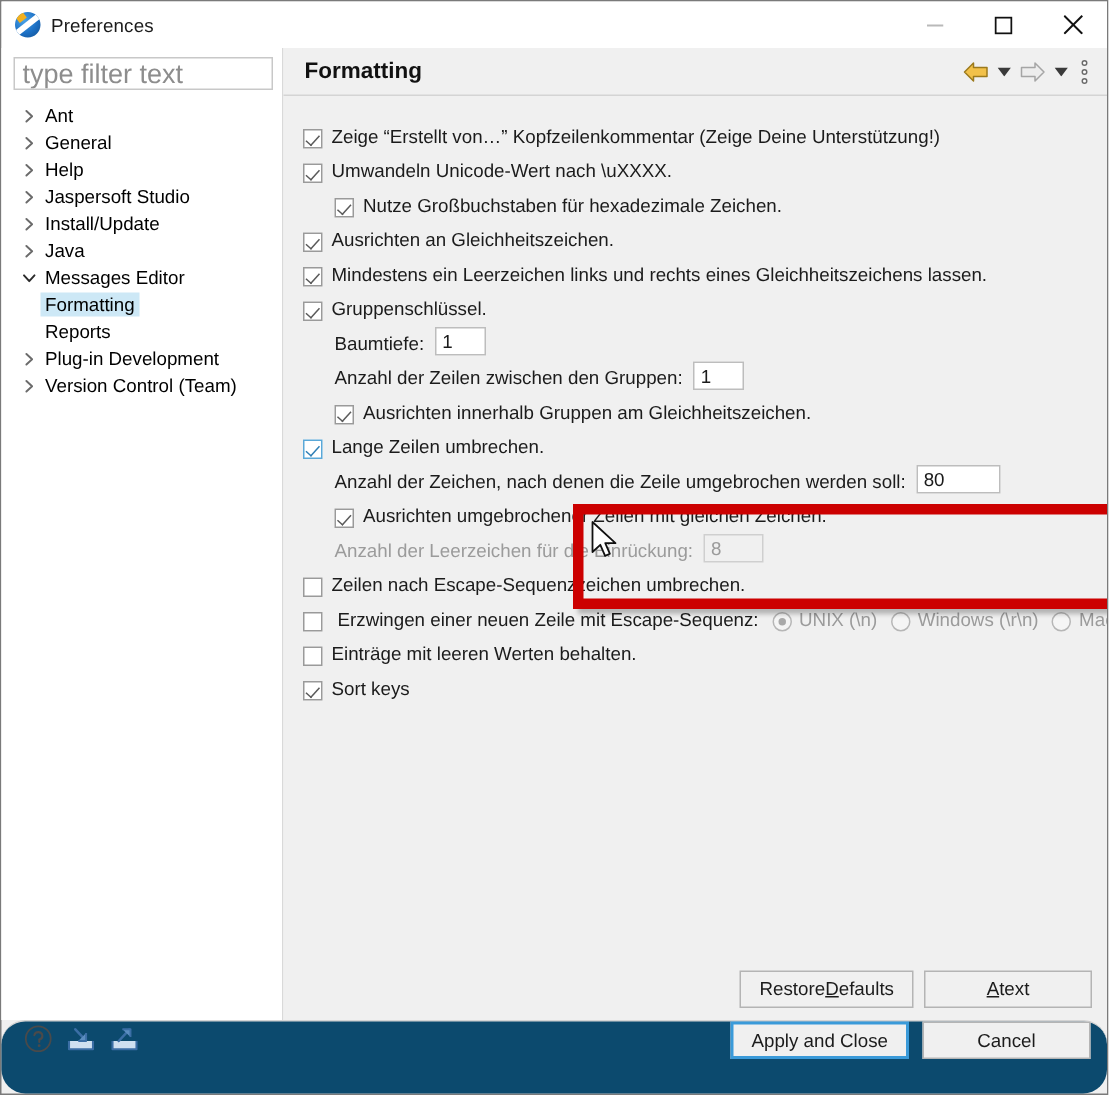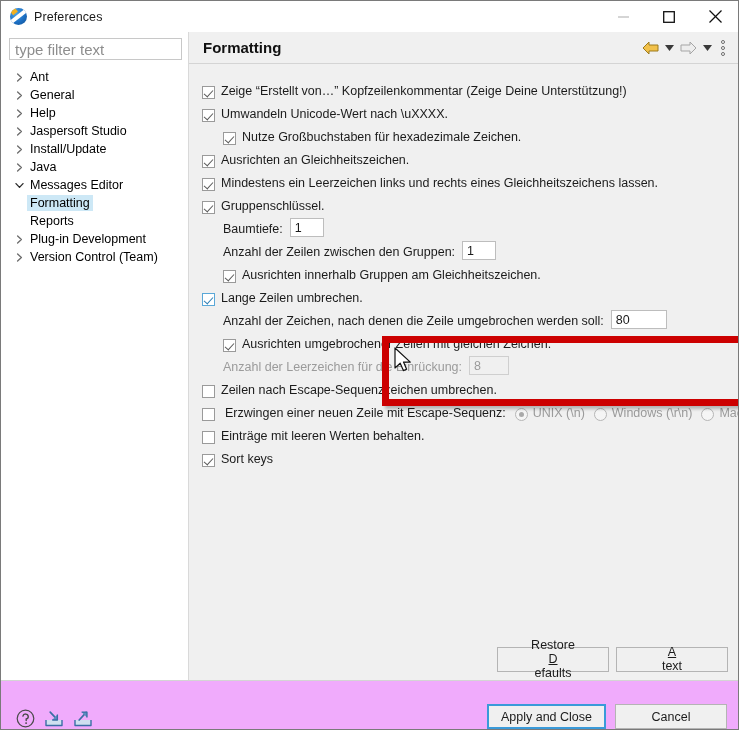--- a/index.html
+++ b/index.html
@@ -64,21 +64,21 @@
     width: 188px; flex: 0 0 188px;
     background: #ffffff;
     border-right: 1px solid #d9d9d9;
     display: flex; flex-direction: column;
     padding: 6px 0 0 0;
   }
   #filter-wrap { padding: 0 6px 7px 8px; }
   #filter-input {
     width: 100%; height: 22px;
     border: 1px solid #c8c8c8; background: #ffffff;
-    font-family: "Liberation Sans", sans-serif; font-size: 15px;
+    font-family: "Liberation Sans", sans-serif; font-size: 18px;
     color: #b91c1c; padding: 0 5px; outline: none;
   }
   #filter-input::placeholder { color: #8d8d8d; }
   #tree { flex: 1 1 auto; overflow: hidden; padding-top: 1px; }
   .tree-item {
     height: 18px; display: flex; align-items: center;
     font-size: 12.5px; color: #000000; white-space: nowrap;
     padding-left: 10px; cursor: default;
   }
   .tw {
@@ -175,32 +175,32 @@
   #cursor { position: absolute; left: 205px; top: 283px; z-index: 8; pointer-events: none; }
 
   
   #apply-bar {
     flex: 0 0 36px; display: flex; align-items: center;
     justify-content: flex-end; gap: 7px; padding: 0 10px 6px 0;
   }
   
   #footer {
     flex: 0 0 49px; height: 49px;
-    background: #f0abfc; border-top: 1px solid #d4d4d4;
-    display: flex; align-items: flex-end; padding: 0 11px 0 13px;
+    background: #0c4a6e; border-top: 1px solid #d4d4d4;
+    display: flex; align-items: flex-start; padding: 0 11px 0 13px; border-radius: 16px;
   }
   #footer-icons { display: flex; align-items: center; gap: 7px; flex: 1 1 auto; }
   #footer-buttons { display: flex; align-items: center; gap: 9px; }
 
   .btn {
     height: 25px; min-width: 112px;
     border: 1px solid #b4b4b4; background: #f0f0f0;
     font-family: "Liberation Sans", sans-serif; font-size: 12.5px;
     color: #1b1b1b; padding: 0 12px; cursor: default;
-    display: inline-flex; align-items: center; justify-content: center; flex-direction: column;
+    display: inline-flex; align-items: center; justify-content: center;
   }
   .btn.primary { border: 2px solid #3a9ad9; background: #f0f0f0; }
   .btn u { text-decoration: underline; }
   .ficon { width: 22px; height: 22px; display:flex; align-items:center; justify-content:center; }
 </style>
 </head>
 <body>
 
 <div id="window">
 

